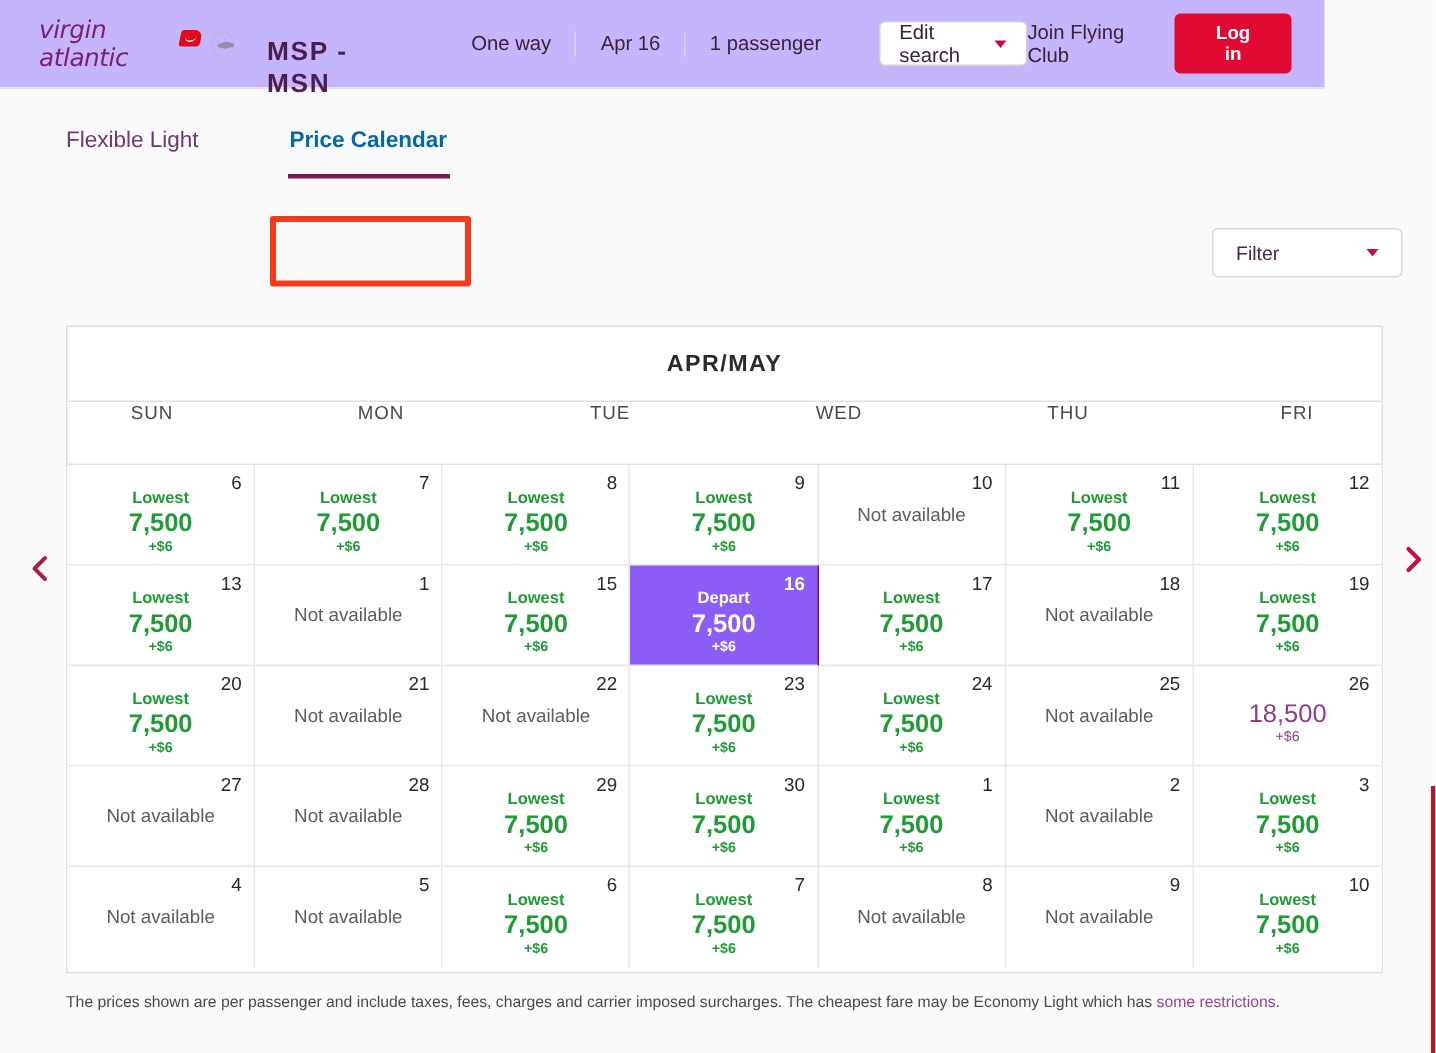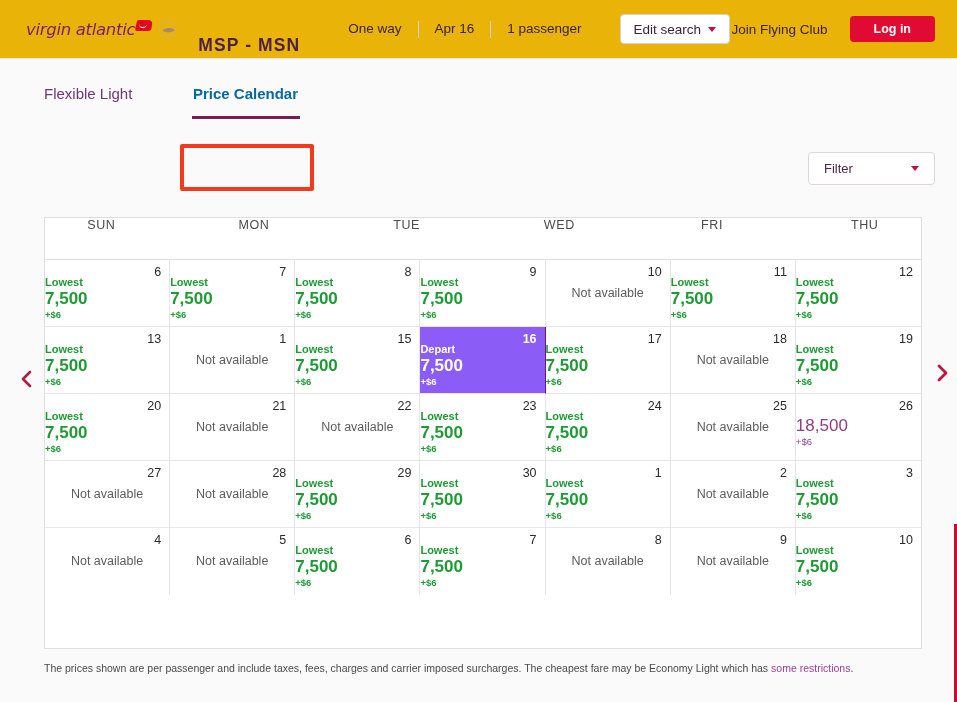--- a/index.html
+++ b/index.html
@@ -6,22 +6,22 @@
   html, body {
     width: 957px; height: 702px;
     font-family: "Liberation Sans", sans-serif;
     background: #fafafa;
     overflow: hidden;
   }
   #app { position: relative; width: 957px; height: 702px; background: #fafafa; }
 
   
   .header {
-    position: absolute; top: 0; left: 0; width: 957px; height: 59px;
-    background: #eab308;
+    position: absolute; top: 0; left: 0; width: 883px; height: 59px;
+    background: #c4b5fd;
     border-bottom: 1px solid #e6e2e6;
     display: flex; align-items: center;
   }
   .logo-wrap { display: flex; align-items: center; margin-left: 26px; }
   .logo-text {
     font-family: "DejaVu Sans", sans-serif;
     font-size: 16.5px; font-weight: 400; color: #7b1e6e;
     letter-spacing: -0.3px; font-style: italic;
   }
   .logo-flag {
@@ -151,20 +151,21 @@
     background: #fff;
   }
   .cell:nth-child(7n) { border-right: none; }
   .cell.last-row { border-bottom: none; }
   .daynum {
     position: absolute; top: 5px; right: 8px;
     font-size: 12.5px; color: #2a2a2a; font-weight: 400;
   }
   .cell-body {
     position: absolute; left: 0; right: 0; top: 15px;
+    text-align: center;
   }
   .lbl-lowest {
     font-size: 11px; font-weight: 700; color: #1f9b35;
     line-height: 14px;
   }
   .price {
     font-size: 17px; font-weight: 700; color: #1f9b35;
     line-height: 20px;
   }
   .tax {
@@ -245,27 +246,28 @@
     <div class="tab-underline"></div>
     <div class="annot-box"></div>
 
     <div class="filter-btn">
       <span>Filter</span>
       <span class="chev"></span>
     </div>
   </div>
 
   <div class="cal-wrap">
+    <div class="cal-title">APR/MAY</div>
     <div class="cal-dow" id="dow-row">
         <div class="dow">SUN</div>
         <div class="dow">MON</div>
         <div class="dow">TUE</div>
         <div class="dow">WED</div>
+        <div class="dow">THU</div>
         <div class="dow">FRI</div>
-        <div class="dow">THU</div>
         <div class="dow">SAT</div>
       </div>
     <div class="cal-grid" id="cal-grid">
         <div class="cell">
           <div class="daynum">6</div>
           <div class="cell-body">
             <div class="lbl-lowest">Lowest</div>
             <div class="price">7,500</div>
             <div class="tax">+$6</div>
           </div>

